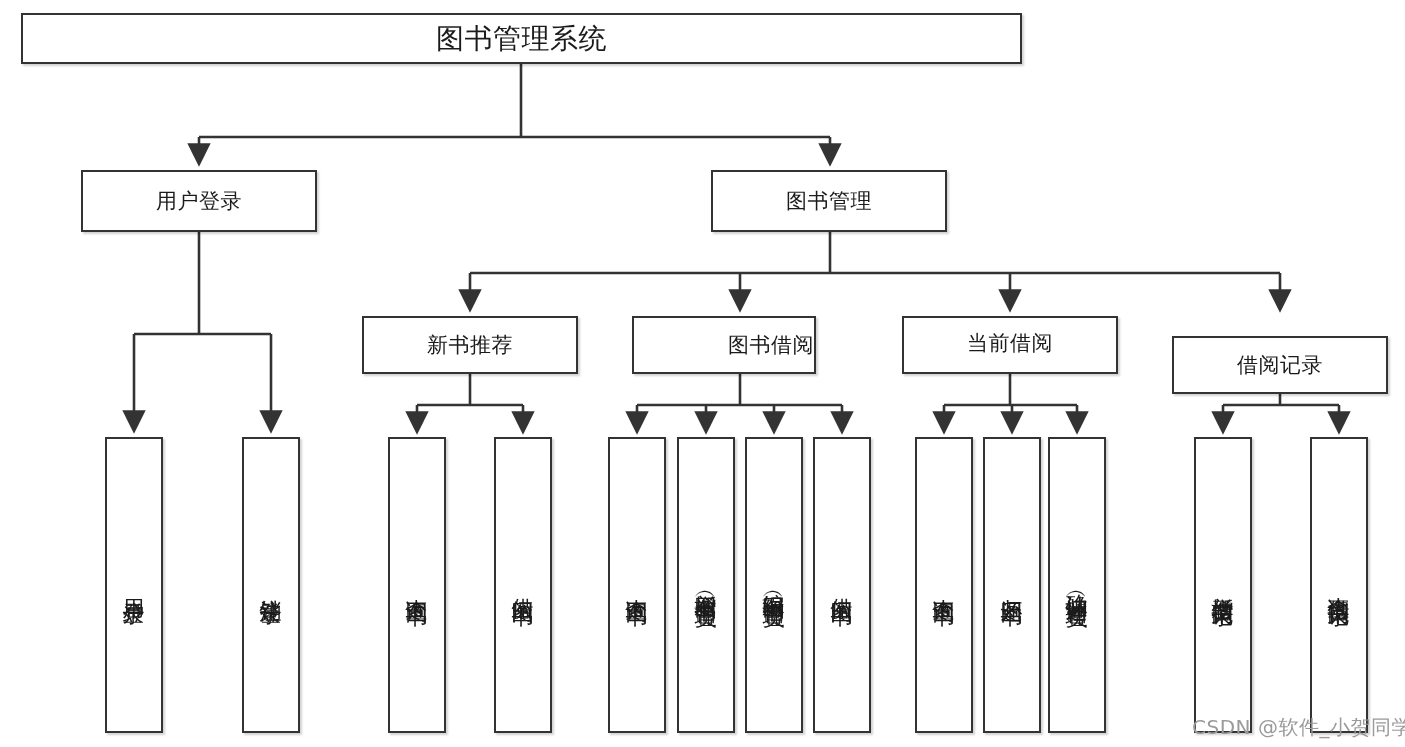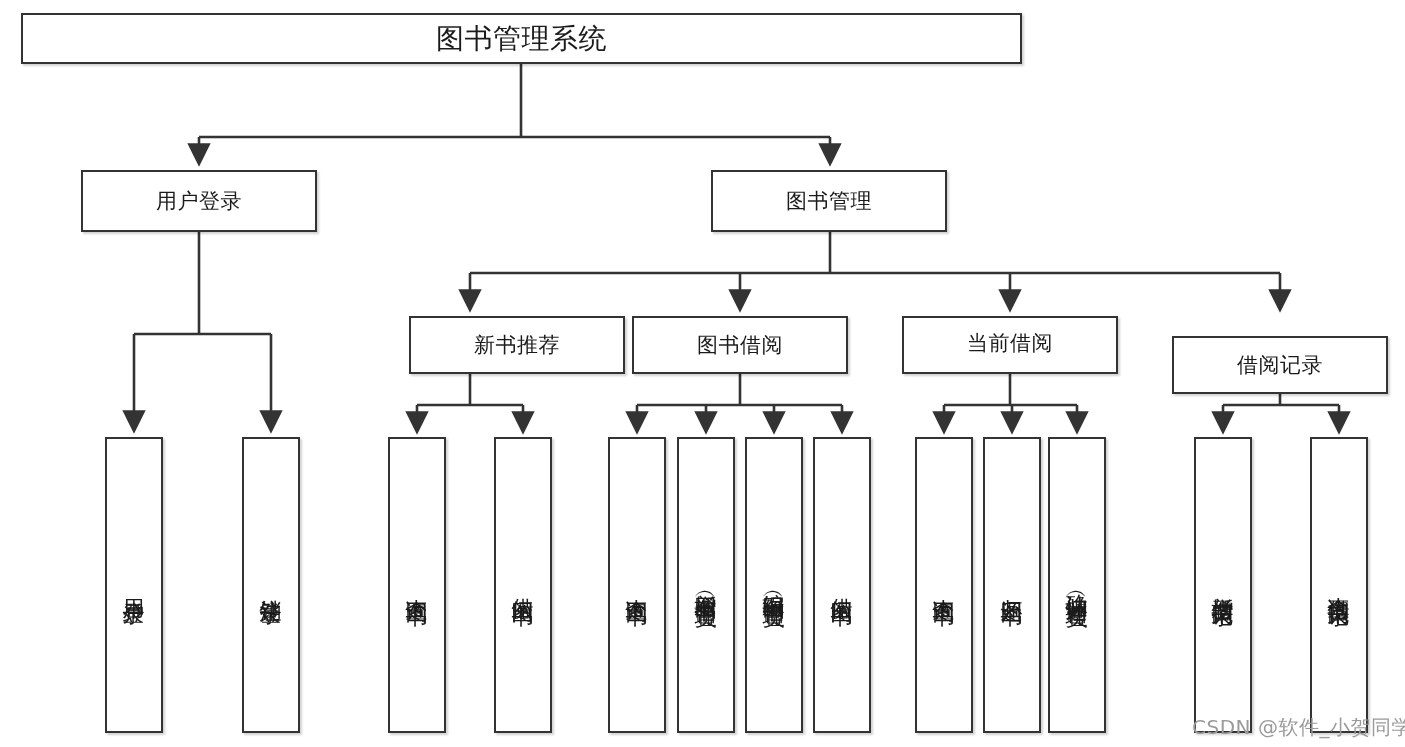--- a/index.html
+++ b/index.html
@@ -118,24 +118,24 @@
     <span class="lbl">图书管理系统</span>
   </div>
 
   <div class="node" style="left:81px; top:170px; width:236px; height:62px;">
     <span class="lbl">用户登录</span>
   </div>
   <div class="node" style="left:711px; top:170px; width:236px; height:62px;">
     <span class="lbl">图书管理</span>
   </div>
 
-  <div class="node" style="left:362px; top:316px; width:216px; height:58px;margin-left:47px;">
+  <div class="node" style="left:362px; top:316px; width:216px; height:58px;">
     <span class="lbl">新书推荐</span>
   </div>
-  <div class="node" style="left:632px; top:316px; width:216px; height:58px;">
+  <div class="node" style="left:632px; top:316px; width:184px; height:58px;justify-content:flex-end;">
     <span class="lbl">图书借阅</span>
   </div>
   <div class="node" style="left:902px; top:316px; width:216px; height:58px;font-family:Liberation Mono, monospace;">
     <span class="lbl">当前借阅</span>
   </div>
   <div class="node" style="left:1172px; top:336px; width:216px; height:58px;">
     <span class="lbl">借阅记录</span>
   </div>
 
   <div class="node vertical" style="left:105px; top:437px; width:58px; height:296px;">

